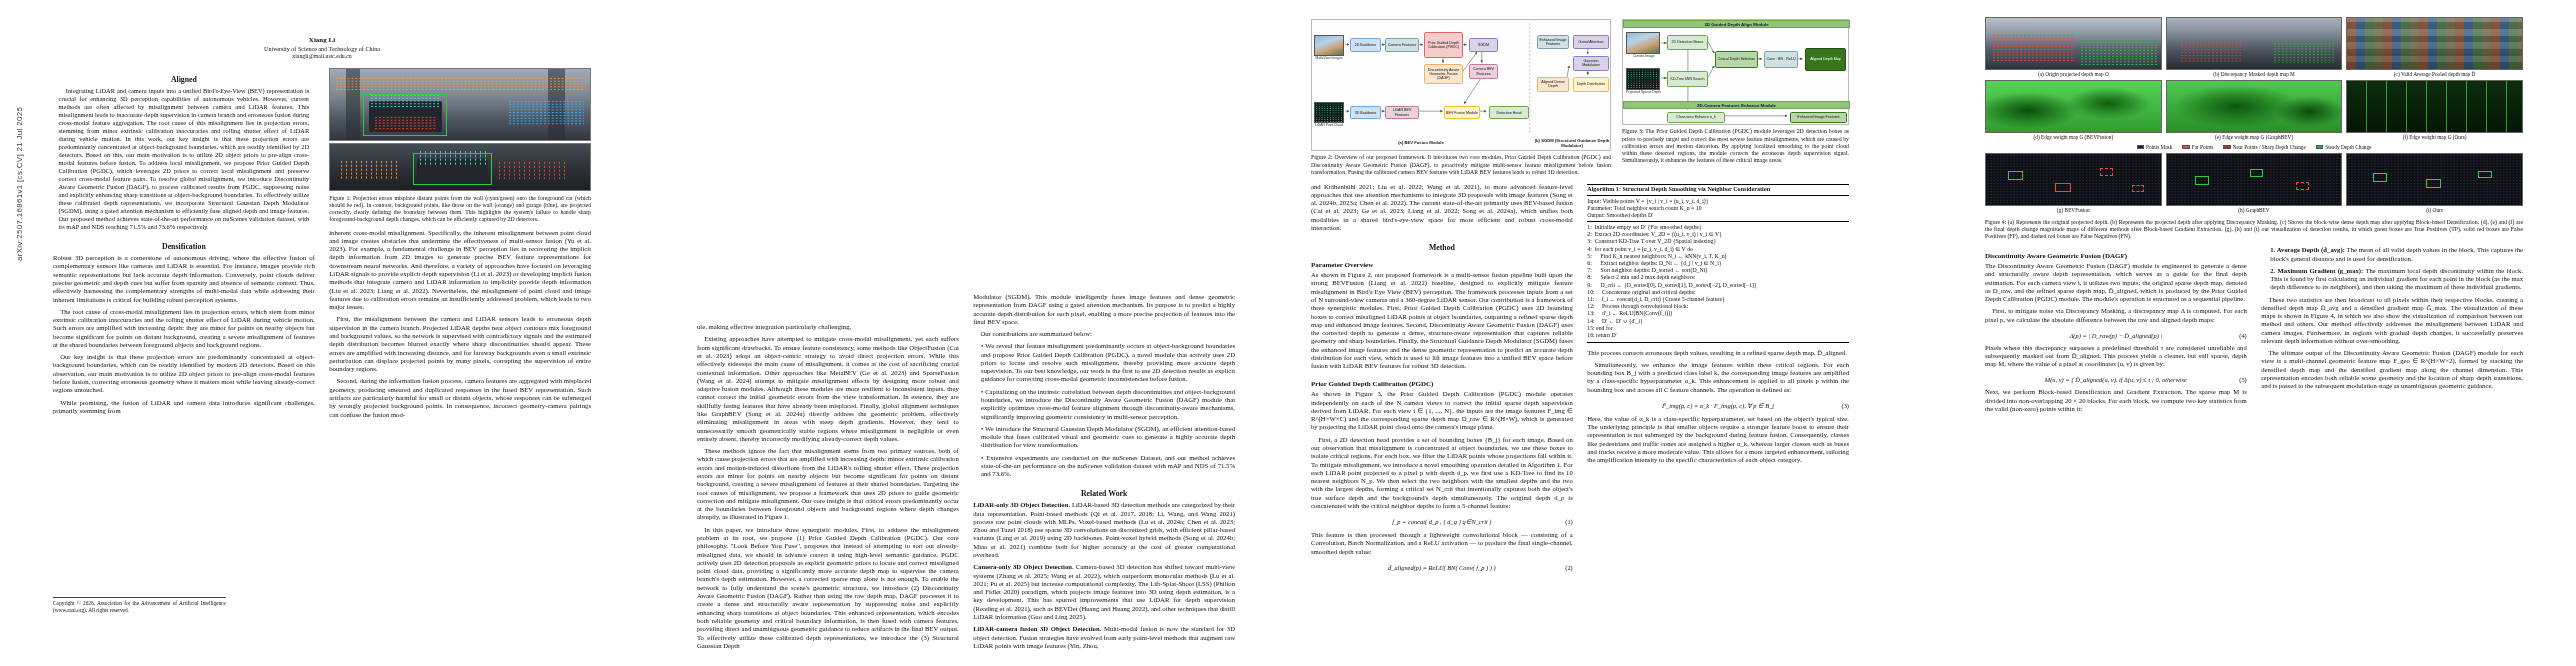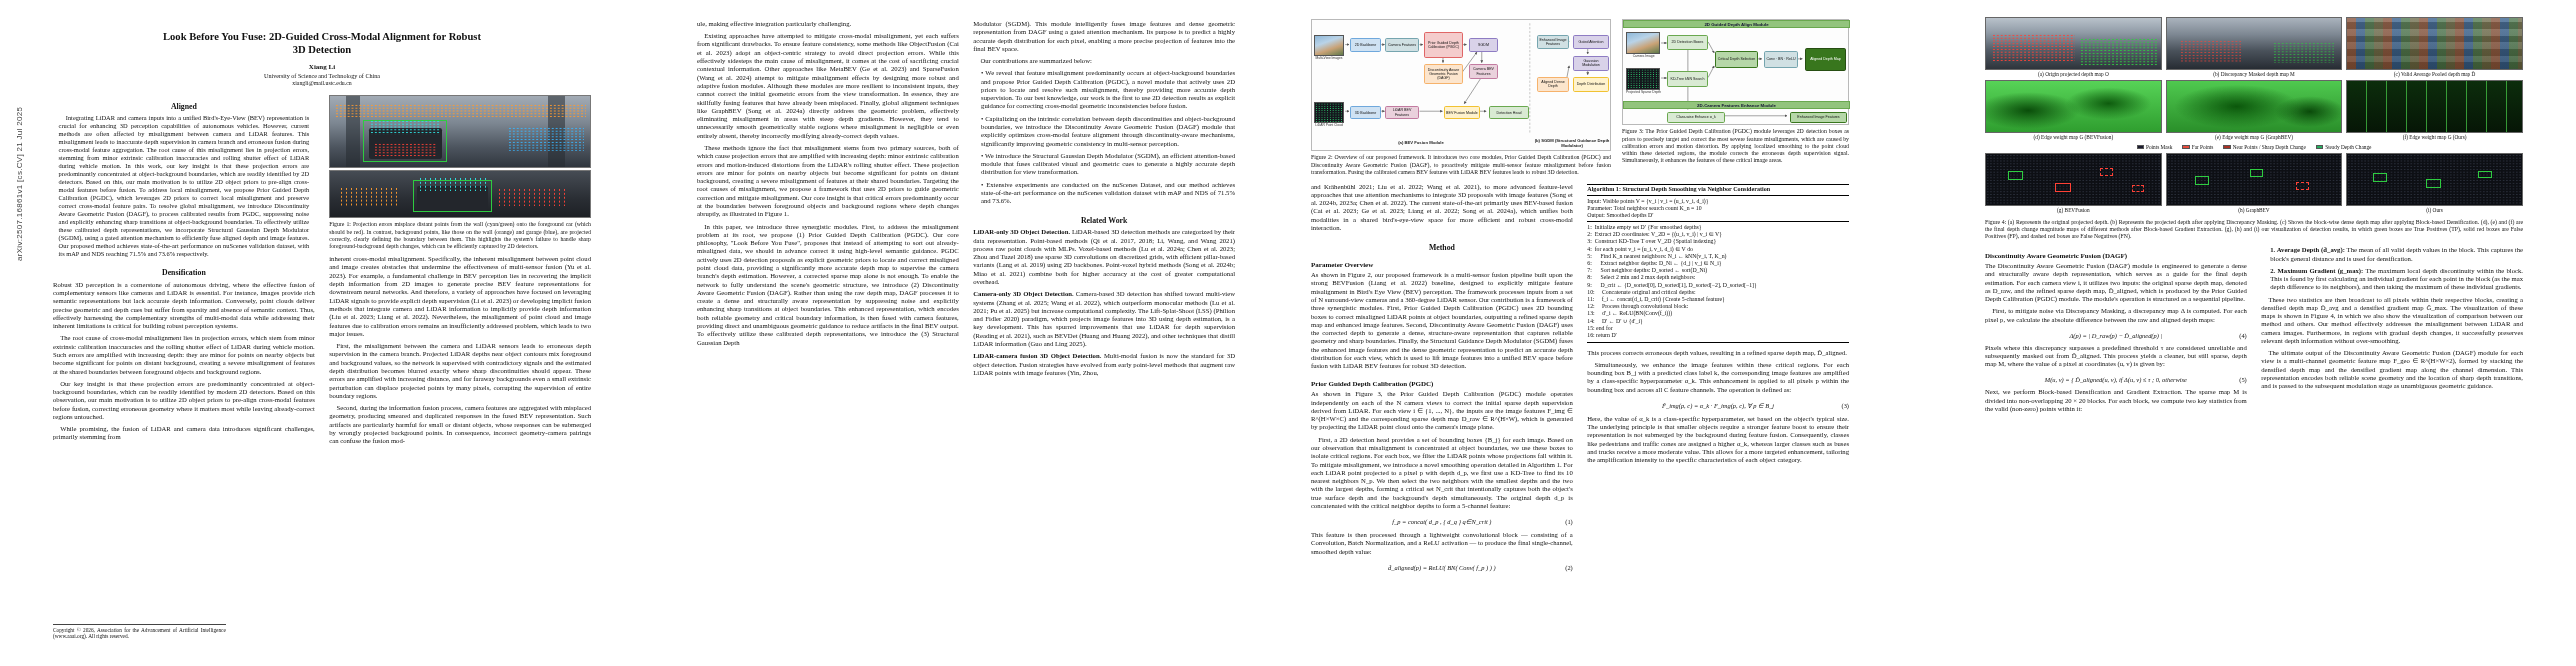--- a/index.html
+++ b/index.html
@@ -26,21 +26,21 @@
 
   
   .title-block { text-align:center; padding-top:30px; }
   .paper-title { font-size:10.6px; line-height:13.3px; font-weight:bold; width:333px; margin:0 auto; }
   .author { font-size:7px; font-weight:bold; margin-top:6px; }
   .affil { font-size:6.1px; margin-top:2.2px; }
   .email { font-size:5.8px; margin-top:1.1px; }
   .arxiv-stamp { position:absolute; left:14.5px; top:261px; transform:rotate(-90deg); transform-origin:0 0;
                  font-family:"Liberation Sans", sans-serif; font-size:8px; color:#444; letter-spacing:0.3px; white-space:nowrap; }
   .p1-cols { height:545px; margin-top:9px; }
-  .p2-cols { height:634px; margin-top:20px; }
+  .p2-cols { height:634px; margin-top:20px;align-items:flex-end; }
   .p3-cols { height:461px; margin-top:6.7px; }
   .p4-cols { height:392px; margin-top:5.6px; }
 
   
   .figure1 { margin-bottom:5px; }
   .fig1-photo { position:relative; width:262px; border:0.6px solid #777; overflow:hidden; }
   .fig1-top { height:73px; background:linear-gradient(180deg,#a2abb5 0%,#7d8792 38%,#4d555f 72%,#30363e 100%); }
   .fig1-bottom { height:48px; margin-top:2.2px; background:linear-gradient(180deg,#464c54 0%,#2a2e34 60%,#1d2025 100%); }
   .pillar { position:absolute; background:rgba(38,43,50,.55); }
   .carblob { position:absolute; background:#23262c; border-radius:2.2px; }
@@ -111,21 +111,20 @@
 </style>
 </head>
 <body>
 
 <div class="canvas">
 
   <section class="page" style="left:0">
     <div class="arxiv-stamp">arXiv:2507.16861v1  [cs.CV]  21 Jul 2025</div>
     <div class="page-inner">
       <header class="title-block">
-        <h1 class="paper-title">Look Before You Fuse: 2D-Guided Cross-Modal Alignment for Robust 3D Detection</h1>
         <div class="author">Xiang Li</div>
         <div class="affil">University of Science and Technology of China</div>
         <div class="email">xiangli@mail.ustc.edu.cn</div>
       </header>
       <div class="cols p1-cols">
         <div class="col">
           <div class="sec-h">Aligned</div>
           <p class="para abstract">Integrating LiDAR and camera inputs into a unified Bird's-Eye-View (BEV) representation is crucial for enhancing 3D perception capabilities of autonomous vehicles. However, current methods are often affected by misalignment between camera and LiDAR features. This misalignment leads to inaccurate depth supervision in camera branch and erroneous fusion during cross-modal feature aggregation. The root cause of this misalignment lies in projection errors, stemming from minor extrinsic calibration inaccuracies and rolling shutter effect of LiDAR during vehicle motion. In this work, our key insight is that these projection errors are predominantly concentrated at object-background boundaries, which are readily identified by 2D detectors. Based on this, our main motivation is to utilize 2D object priors to pre-align cross-modal features before fusion. To address local misalignment, we propose Prior Guided Depth Calibration (PGDC), which leverages 2D priors to correct local misalignment and preserve correct cross-modal feature pairs. To resolve global misalignment, we introduce Discontinuity Aware Geometric Fusion (DAGF), to process calibrated results from PGDC, suppressing noise and explicitly enhancing sharp transitions at object-background boundaries. To effectively utilize these calibrated depth representations, we incorporate Structural Gaussian Depth Modulator (SGDM), using a gated attention mechanism to efficiently fuse aligned depth and image features. Our proposed method achieves state-of-the-art performance on nuScenes validation dataset, with its mAP and NDS reaching 71.5% and 73.6% respectively.</p>
           <div class="sec-h">Densification</div>
           <p class="para cont">Robust 3D perception is a cornerstone of autonomous driving, where the effective fusion of complementary sensors like cameras and LiDAR is essential. For instance, images provide rich semantic representations but lack accurate depth information. Conversely, point clouds deliver precise geometric and depth cues but suffer from sparsity and absence of semantic context. Thus, effectively harnessing the complementary strengths of multi-modal data while addressing their inherent limitations is critical for building robust perception systems.</p>

